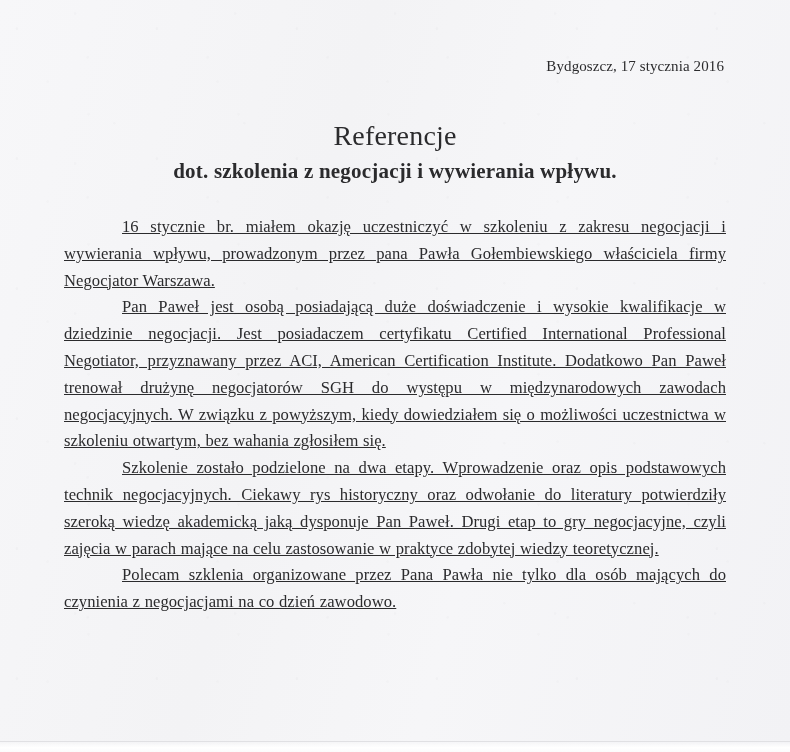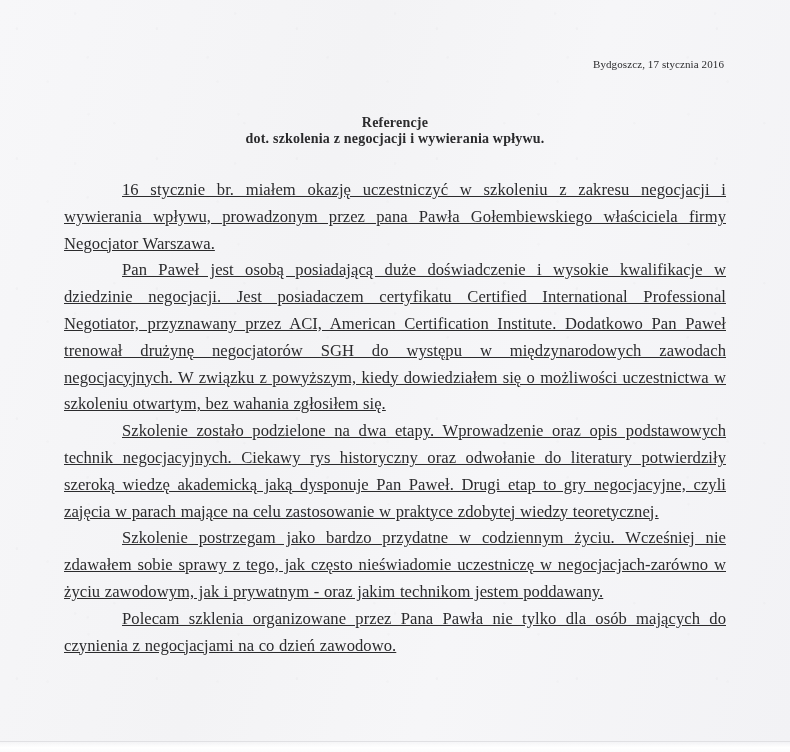--- a/index.html
+++ b/index.html
@@ -50,38 +50,39 @@
   }
 
   .content {
     position: relative;
     z-index: 2;
     padding: 0 64px;
   }
 
   .dateline {
     text-align: right;
-    font-size: 11px;
+    font-size: 15px;
     padding-top: 58px;
     padding-right: 2px;
     letter-spacing: .1px;
   }
 
   .doc-title-block {
     text-align: center;
     margin-top: 45px;
   }
   .doc-title {
-    font-size: 14px;
-    font-weight: bold;
+    font-size: 28px;
+    font-weight: normal;
     letter-spacing: .2px;
   }
   .doc-subtitle {
-    font-size: 14px;
+    font-size: 21px;
     font-weight: bold;
+    margin-top: 7px;
     letter-spacing: .2px;
   }
 
   .body-copy {
     margin-top: 30px;
   }
   .body-copy p {
     margin: 0;
     text-align: justify;
     text-indent: 58px;
@@ -104,20 +105,19 @@
 
     <div class="doc-title-block">
       <div class="doc-title">Referencje</div>
       <div class="doc-subtitle">dot. szkolenia z negocjacji i wywierania wpływu.</div>
     </div>
 
     <div class="body-copy">
       <p>16 stycznie br. miałem okazję uczestniczyć w szkoleniu z zakresu negocjacji i wywierania wpływu, prowadzonym przez pana Pawła Gołembiewskiego właściciela firmy Negocjator Warszawa.</p>
       <p>Pan Paweł jest osobą posiadającą duże doświadczenie i wysokie kwalifikacje w dziedzinie negocjacji. Jest posiadaczem certyfikatu Certified International Professional Negotiator, przyznawany przez ACI, American Certification Institute. Dodatkowo Pan Paweł trenował drużynę  negocjatorów SGH do występu w międzynarodowych zawodach negocjacyjnych. W związku z powyższym, kiedy dowiedziałem się o możliwości uczestnictwa w szkoleniu otwartym, bez wahania  zgłosiłem się.</p>
       <p>Szkolenie zostało podzielone na dwa etapy. Wprowadzenie oraz opis podstawowych technik negocjacyjnych. Ciekawy rys historyczny oraz odwołanie do literatury potwierdziły szeroką wiedzę akademicką jaką dysponuje Pan Paweł. Drugi etap to gry negocjacyjne, czyli zajęcia w parach mające na celu zastosowanie w praktyce zdobytej wiedzy teoretycznej.</p>
-      <p>Szkolenie postrzegam jako bardzo przydatne w codziennym życiu. Wcześniej nie zdawałem sobie sprawy z tego, jak często nieświadomie uczestniczę w negocjacjach-zarówno w życiu zawodowym, jak i prywatnym - oraz jakim technikom jestem poddawany.</p>
       <p>Polecam szklenia organizowane przez Pana Pawła nie tylko dla osób mających do czynienia z negocjacjami na co dzień zawodowo.</p>
     </div>
 
   </div>
 
   <div class="scan-bottom-edge"></div>
 </div>
 
 </body></html>

